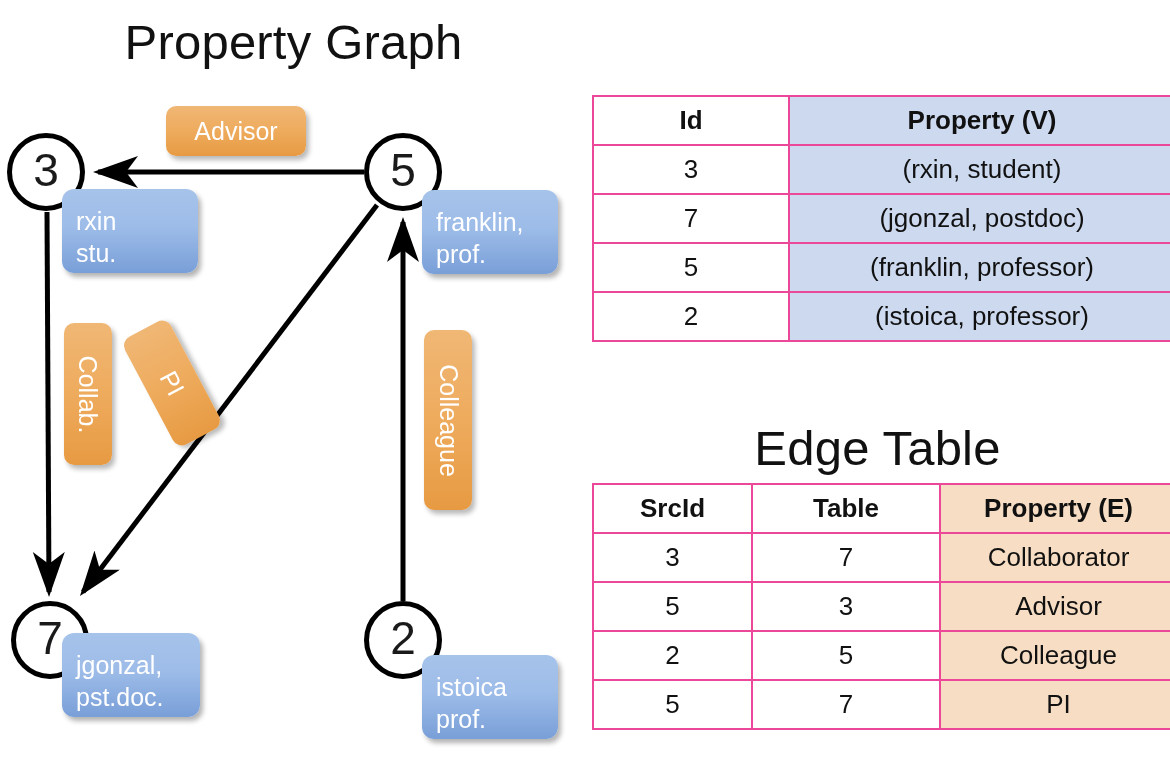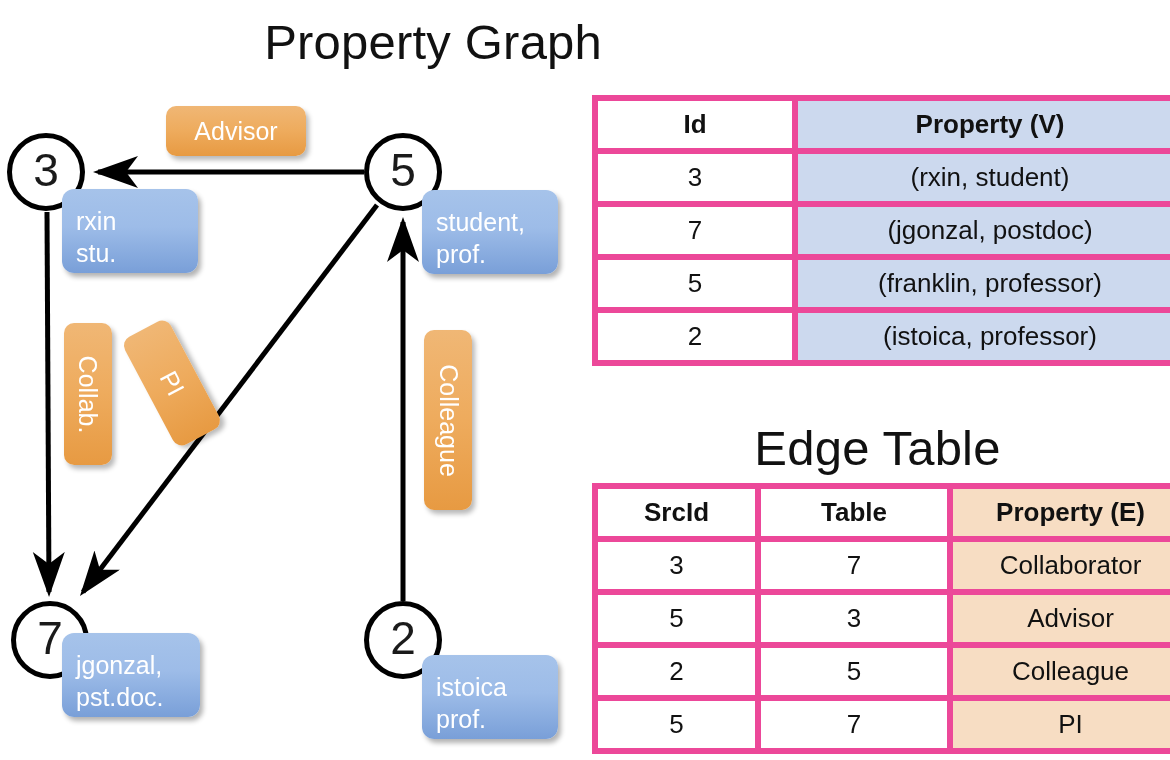--- a/index.html
+++ b/index.html
@@ -33,21 +33,21 @@
     position: absolute;
     width: 100%;
     text-align: center;
     font-family: "Liberation Sans", sans-serif;
     font-weight: 300;
     font-size: 49px;
     letter-spacing: 0.2px;
     color: #111111;
     white-space: nowrap;
   }
-  #title-property-graph { top: 14px; left: 17px; text-align: right; }
+  #title-property-graph { top: 14px; left: 1px; }
   #title-vertex-table   { top: 10px; left: 0; }
   #title-edge-table     { top: 420px; left: 0; }
 
   
   #graph-svg {
     position: absolute;
     left: 0; top: 0;
     width: 585px; height: 760px;
   }
 
@@ -122,21 +122,21 @@
   .data-table {
     position: absolute;
     border-collapse: collapse;
     table-layout: fixed;
     font-family: "Liberation Sans", sans-serif;
     font-weight: 300;
     font-size: 26px;
     color: #111111;
   }
   .data-table td, .data-table th {
-    border: 6px solid #ec4899;
+    border: 2px solid #ec4899;
     text-align: center;
     padding: 0;
     height: 47px;
     background: #ffffff;
     font-weight: 300;
   }
   .data-table th { font-weight: bold; font-size: 26px; }
 
   #vertex-table { left: 7px; top: 95px; width: 578px; }
   #vertex-table .col-id   { width: 194px; }
@@ -183,21 +183,21 @@
   </div>
   <div class="node-circle" id="node-2">
     <span>2</span>
   </div>
 
   <div class="prop-box" id="prop-rxin">
     <div>rxin</div>
     <div>stu.</div>
   </div>
   <div class="prop-box" id="prop-franklin">
-    <div>student,</div>
+    <div>franklin,</div>
     <div>prof.</div>
   </div>
   <div class="prop-box" id="prop-jgonzal">
     <div>jgonzal,</div>
     <div>pst.doc.</div>
   </div>
   <div class="prop-box" id="prop-istoica">
     <div>istoica</div>
     <div>prof.</div>
   </div>

